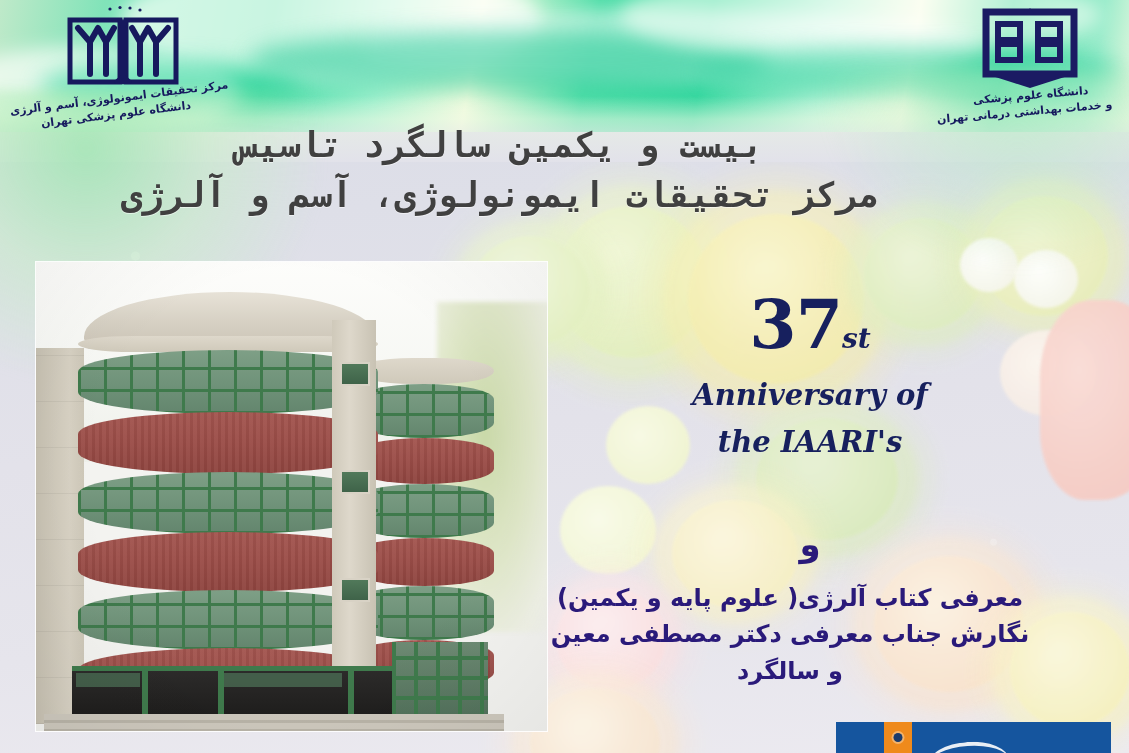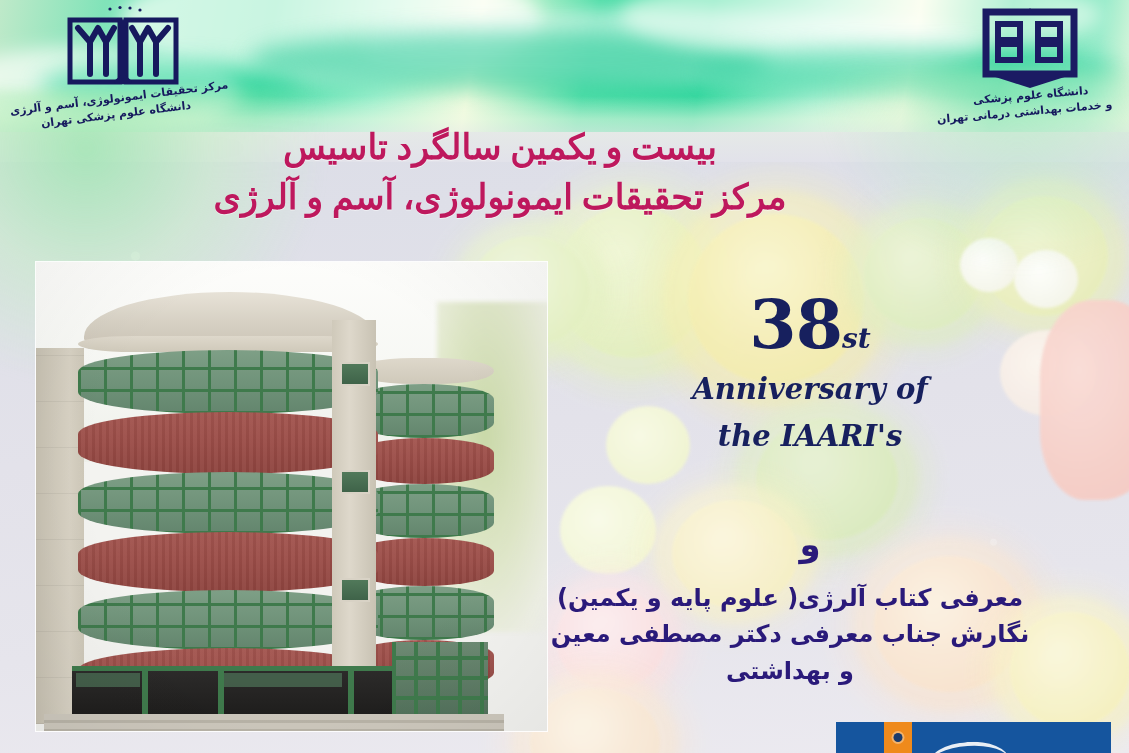--- a/index.html
+++ b/index.html
@@ -146,22 +146,22 @@
   .logo-right .logo-caption { transform: rotate(-5deg); font-size: 11px; }
   .logo-right .logo-caption.r2 { transform: rotate(-5deg) translateX(-6px); }
 
   
   .headline {
     position: absolute;
     left: 60px; top: 125px;
     width: 880px;
     direction: rtl;
     text-align: center;
-    color: #be185d;
-    font-family: Liberation Serif, serif;
+    color: #404040;
+    font-family: Liberation Mono, monospace;
     font-weight: bold;
     font-size: 35px;
     line-height: 1.32;
     text-shadow: 0 1px 0 rgba(255,255,255,.5);
   }
   .headline .l1 { display: block; }
   .headline .l2 { display: block; margin-top: 4px; }
 
   
   .photo-frame {
@@ -311,21 +311,21 @@
     vertical-align: baseline;
     letter-spacing: 0;
   }
   .eng-line {
     font-size: 29px;
     font-style: italic;
     font-weight: bold;
     line-height: 1.55;
     margin-top: 2px;
   }
-  .eng-line.l1 { margin-top: 10px; text-align: center; }
+  .eng-line.l1 { margin-top: 16px; text-align: center; }
 
   .separator-vav {
     position: absolute;
     left: 600px; top: 524px;
     width: 420px;
     text-align: center;
     color: #2a1a7a;
     font-family: "DejaVu Sans", sans-serif;
     font-weight: bold;
     font-size: 34px;
@@ -513,31 +513,31 @@
       </div>
       <div class="wing-door"></div>
       <div class="plinth"></div>
       <div class="steps"></div>
 
       <div class="photo-vignette"></div>
     </div>
   </div>
 
   <div class="english-block">
-    <div class="eng-21"><span>38</span><span class="suffix">st</span></div>
+    <div class="eng-21"><span>37</span><span class="suffix">st</span></div>
     <div class="eng-line l1">Anniversary of</div>
     <div class="eng-line">the IAARI's</div>
   </div>
 
   <div class="separator-vav">و</div>
 
   <div class="persian-block">
     <span>معرفی کتاب آلرژی( علوم پایه و یکمین)</span>
     <span>نگارش جناب معرفی دکتر مصطفی معین</span>
-    <span>و بهداشتی</span>
+    <span>و سالگرد</span>
   </div>
 
   <div class="bottom-banner">
     <div class="banner-tab">
       <div class="banner-tab-dot"></div>
     </div>
     <div class="banner-swoosh"></div>
   </div>
 
 </div>

